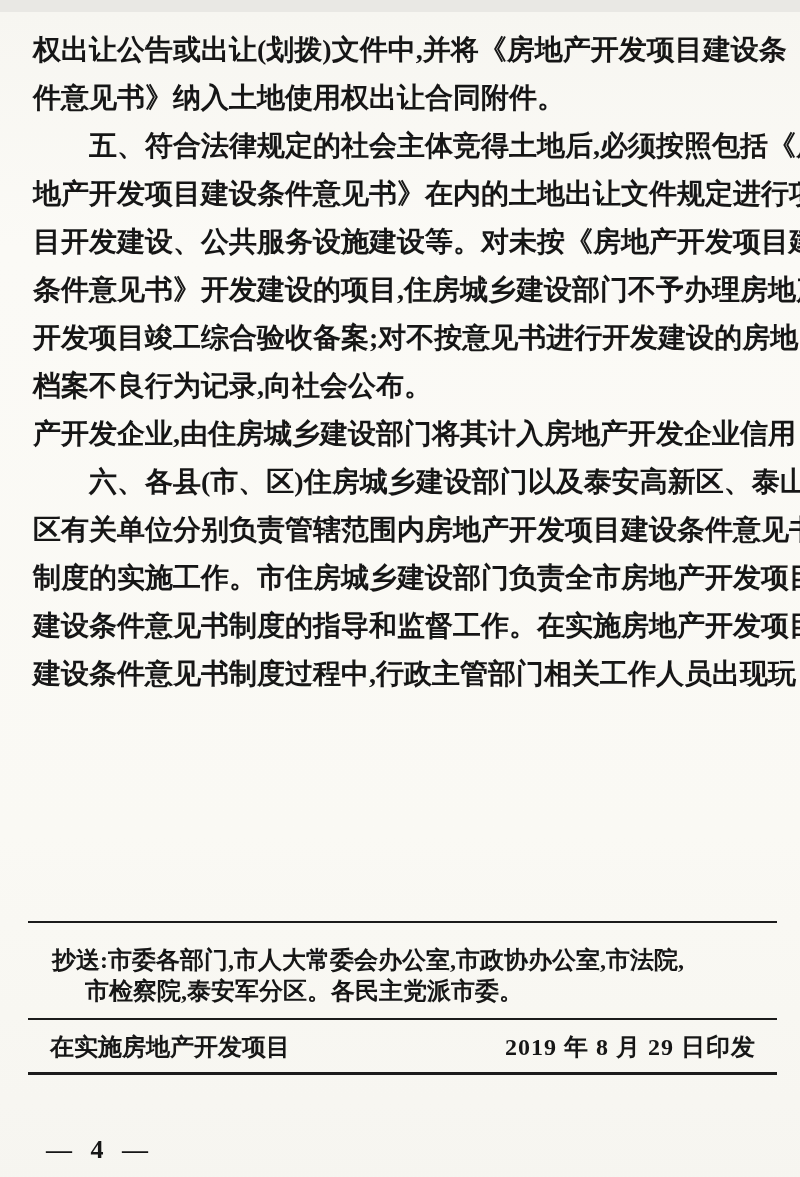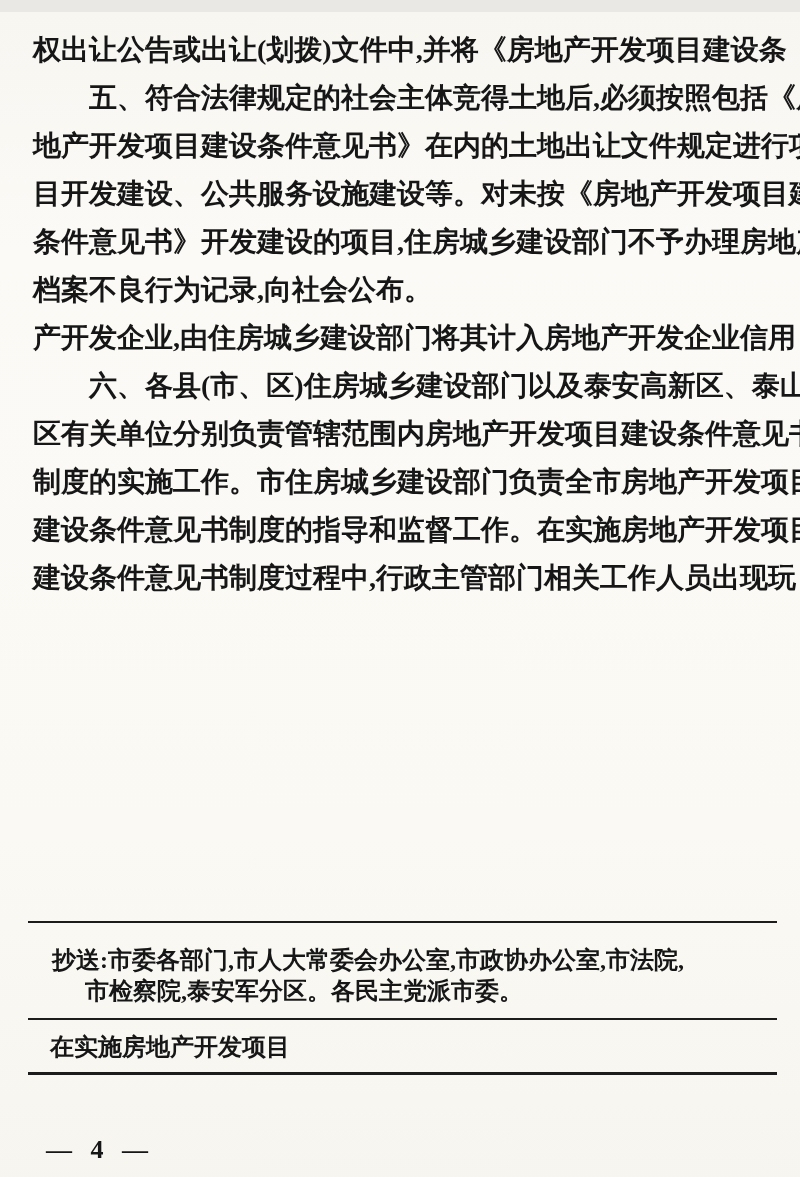--- a/index.html
+++ b/index.html
@@ -88,39 +88,42 @@
     white-space: nowrap;
   }
 </style>
 </head>
 <body>
 
 <div class="page">
 
   <div class="body-text">
     <div class="line">权出让公告或出让(划拨)文件中,并将《房地产开发项目建设条</div>
+    <div class="line">件意见书》纳入土地使用权出让合同附件。</div>
     <div class="line indent">五、符合法律规定的社会主体竞得土地后,必须按照包括《房</div>
     <div class="line">地产开发项目建设条件意见书》在内的土地出让文件规定进行项</div>
     <div class="line">目开发建设、公共服务设施建设等。对未按《房地产开发项目建设</div>
     <div class="line">条件意见书》开发建设的项目,住房城乡建设部门不予办理房地产</div>
+    <div class="line">开发项目竣工综合验收备案;对不按意见书进行开发建设的房地</div>
     <div class="line">档案不良行为记录,向社会公布。</div>
     <div class="line">产开发企业,由住房城乡建设部门将其计入房地产开发企业信用</div>
     <div class="line indent">六、各县(市、区)住房城乡建设部门以及泰安高新区、泰山景</div>
     <div class="line">区有关单位分别负责管辖范围内房地产开发项目建设条件意见书</div>
     <div class="line">制度的实施工作。市住房城乡建设部门负责全市房地产开发项目</div>
     <div class="line">建设条件意见书制度的指导和监督工作。在实施房地产开发项目</div>
     <div class="line">建设条件意见书制度过程中,行政主管部门相关工作人员出现玩</div>
   </div>
 
   <div class="rule rule-top"></div>
 
   <div class="cc-line cc-line-2">市检察院,泰安军分区。各民主党派市委。</div>
   <div class="cc-line cc-line-1">抄送:市委各部门,市人大常委会办公室,市政协办公室,市法院,</div>
 
   <div class="rule rule-middle"></div>
 
   <div class="footer-issuer">在实施房地产开发项目</div>
+  <div class="footer-date">2019 年 8 月 29 日印发</div>
 
   <div class="rule rule-bottom"></div>
 
   <div class="page-number">— 4 —</div>
 
 </div>
 
 </body></html>

